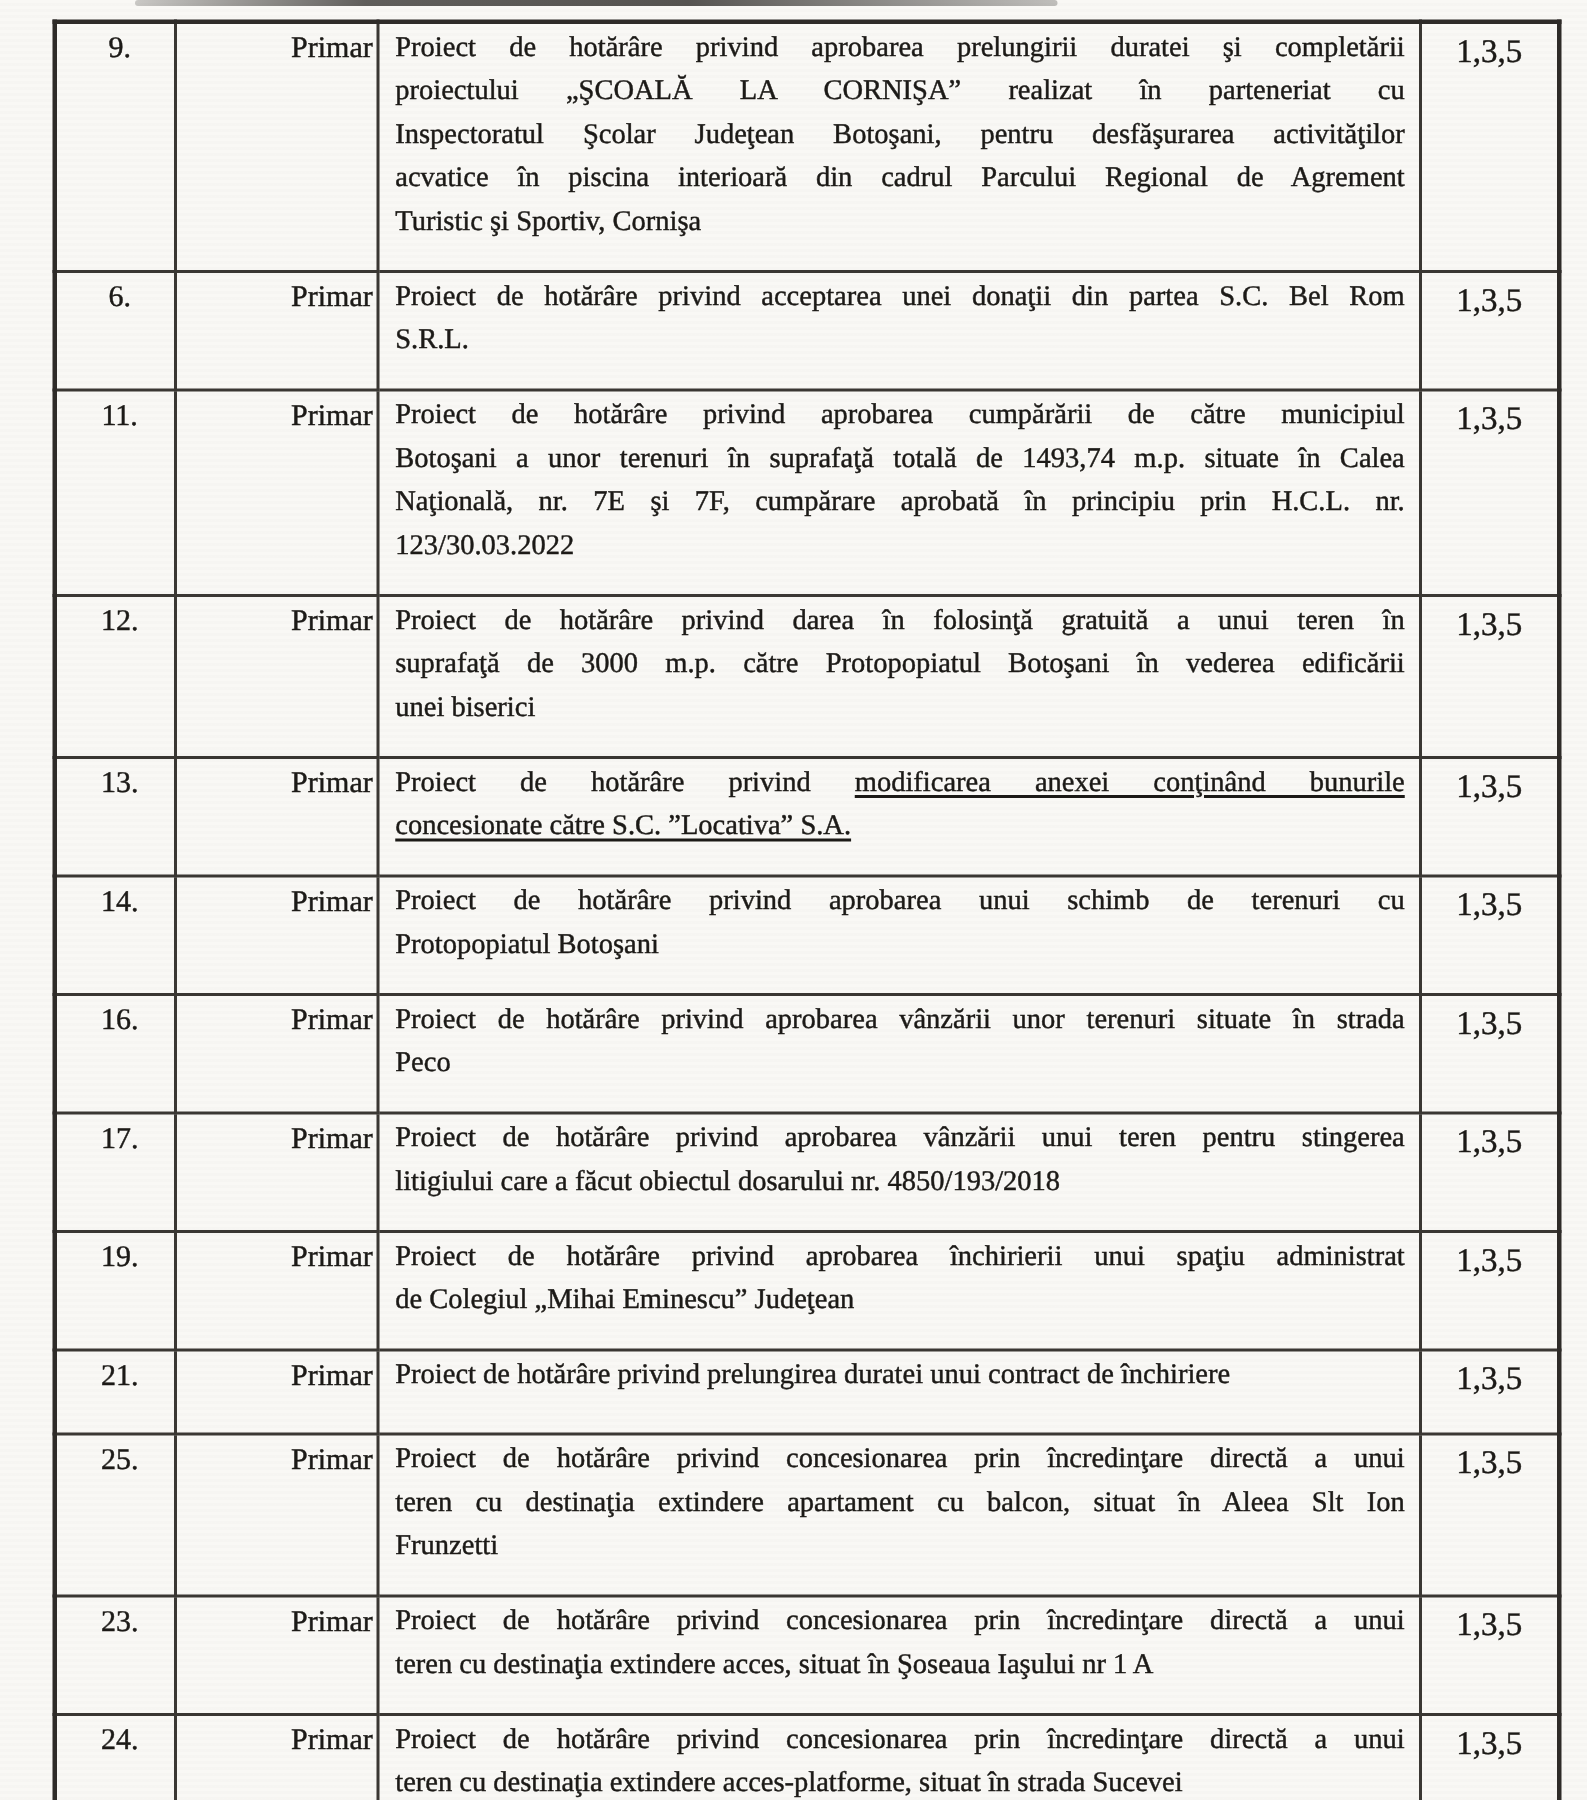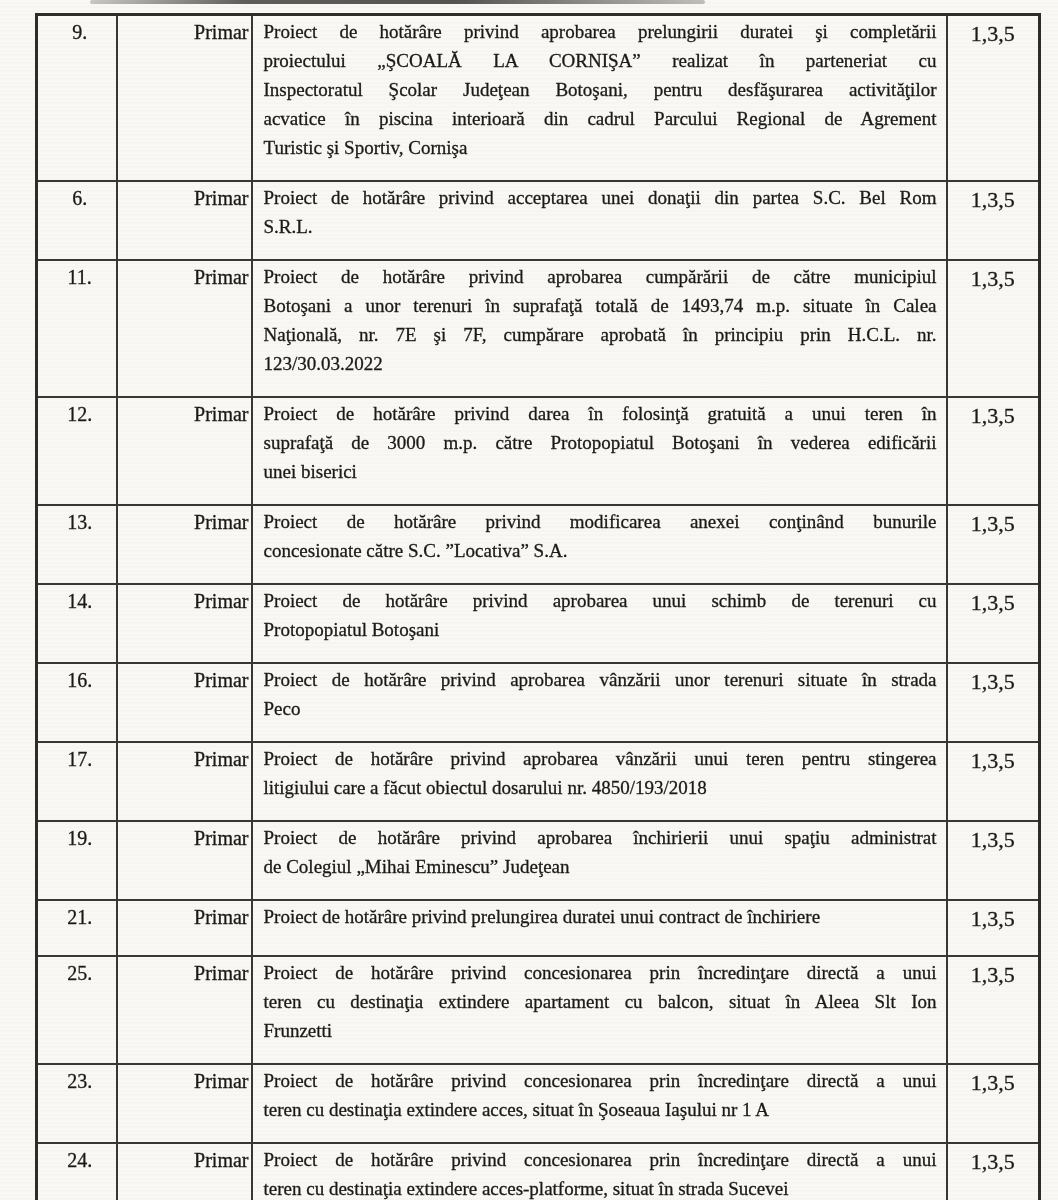--- a/index.html
+++ b/index.html
@@ -74,20 +74,21 @@
   .title-line {
     line-height: 29px;
     text-align: justify;
     text-align-last: justify;
     white-space: normal;
   }
   .title-line:last-child {
     text-align-last: left;
   }
   .u {
+    text-decoration: underline;
     text-decoration-thickness: 1.8px;
     text-underline-offset: 3px;
     margin-top: 40px;
   }
 </style>
 </head>
 <body>
 
 <div class="page">
   <div class="top-smudge"></div>

